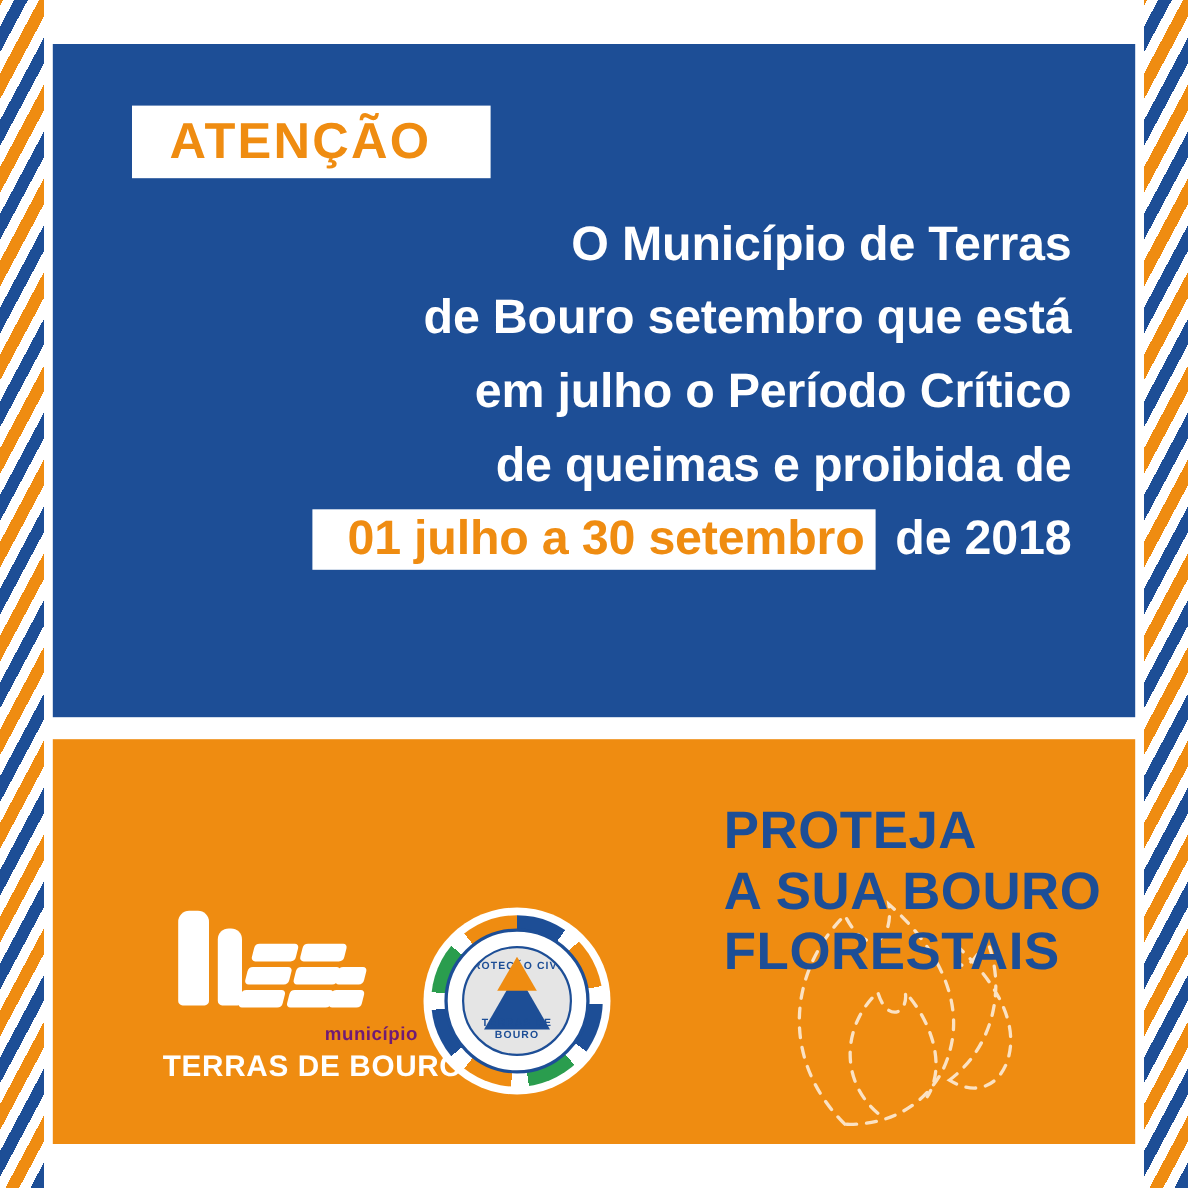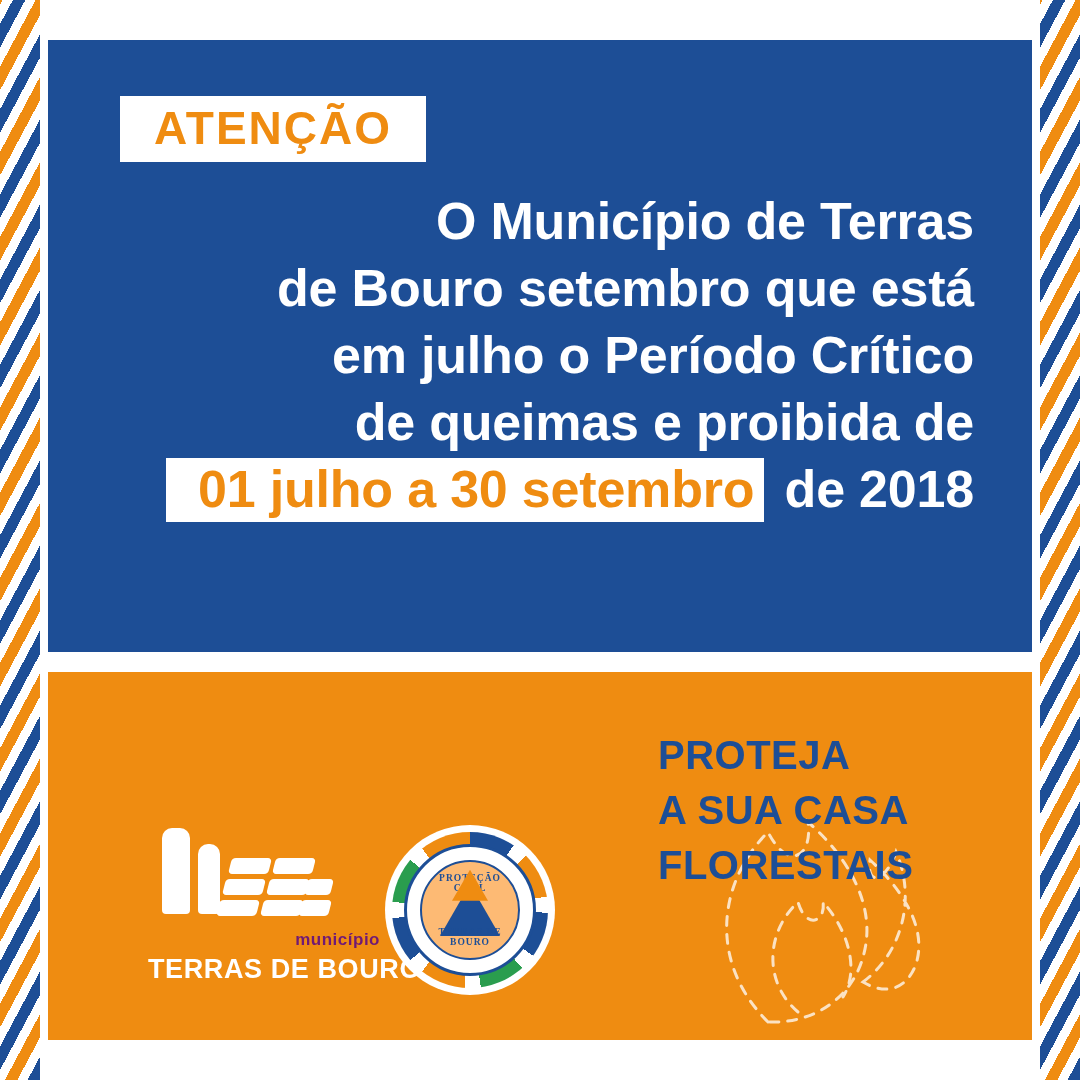--- a/index.html
+++ b/index.html
@@ -51,40 +51,40 @@
     width: 984px;
     height: 612px;
     background: #1d4e96;
   }
 
   .attention-box {
     position: absolute;
     left: 72px;
     top: 56px;
     background: #ffffff;
-    padding: 9px 34px 11px 34px;
+    padding: 9px 54px 11px 34px;
   }
   .attention-box .attention-text {
     color: #ef8c11;
     font-weight: bold;
     font-size: 46px;
     letter-spacing: 2px;
     line-height: 1;
     display: block;
   }
 
   .message {
     position: absolute;
     right: 58px;
     top: 148px;
     width: 830px;
     text-align: right;
     color: #ffffff;
     font-weight: bold;
-    font-size: 52px;
+    font-size: 44px;
     line-height: 67px;
     letter-spacing: -0.2px;
   }
   .message .line {
     display: block;
     white-space: nowrap;
   }
   .message .line.with-highlight {
     display: block;
   }
@@ -203,24 +203,23 @@
     position: absolute;
     inset: 16px;
     border-radius: 50%;
     background: #ffffff;
     border: 3px solid #1d4e96;
   }
   .badge-core {
     position: absolute;
     inset: 13px;
     border-radius: 50%;
-    background: #fdba74;
+    background: #e5e5e5;
     border: 2px solid #1d4e96;
     overflow: hidden;
-    font-family: Liberation Serif, serif;
   }
   .badge-tri {
     position: absolute;
     left: 50%;
     top: 50%;
     transform: translate(-50%, -50%);
     width: 0;
     height: 0;
     border-left: 30px solid transparent;
     border-right: 30px solid transparent;
@@ -259,21 +258,21 @@
     height: 350px;
     opacity: 0.75;
   }
 
   .protect-text {
     position: absolute;
     left: 610px;
     top: 56px;
     color: #1d4e96;
     font-weight: bold;
-    font-size: 40px;
+    font-size: 48px;
     line-height: 55px;
     letter-spacing: 0.5px;
   }
   .protect-text .pline { display: block; white-space: nowrap; }
 </style>
 </head>
 <body>
 
 <div class="poster">
 
@@ -331,19 +330,19 @@
     <svg class="flame" viewBox="0 0 340 350">
       <g fill="none" stroke="#ffffff" stroke-width="3" stroke-dasharray="9 9" stroke-linecap="round">
         <path d="M120 340 C 60 280, 70 200, 120 150 C 140 190, 165 175, 160 140 C 200 175, 230 225, 215 275 C 205 312, 170 342, 120 340 Z"></path>
         <path d="M215 300 C 255 270, 268 215, 248 170 C 238 200, 218 205, 222 178 C 252 205, 280 245, 268 282 C 260 305, 240 315, 215 300 Z"></path>
         <path d="M150 330 C 115 300, 118 250, 150 220 C 158 248, 178 240, 175 220 C 200 248, 212 288, 195 315"></path>
       </g>
     </svg>
 
     <div class="protect-text">
       <span class="pline">PROTEJA</span>
-      <span class="pline">A SUA CASA</span>
+      <span class="pline">A SUA BOURO</span>
       <span class="pline">FLORESTAIS</span>
     </div>
 
   </div>
 
 </div>
 
 </body></html>

